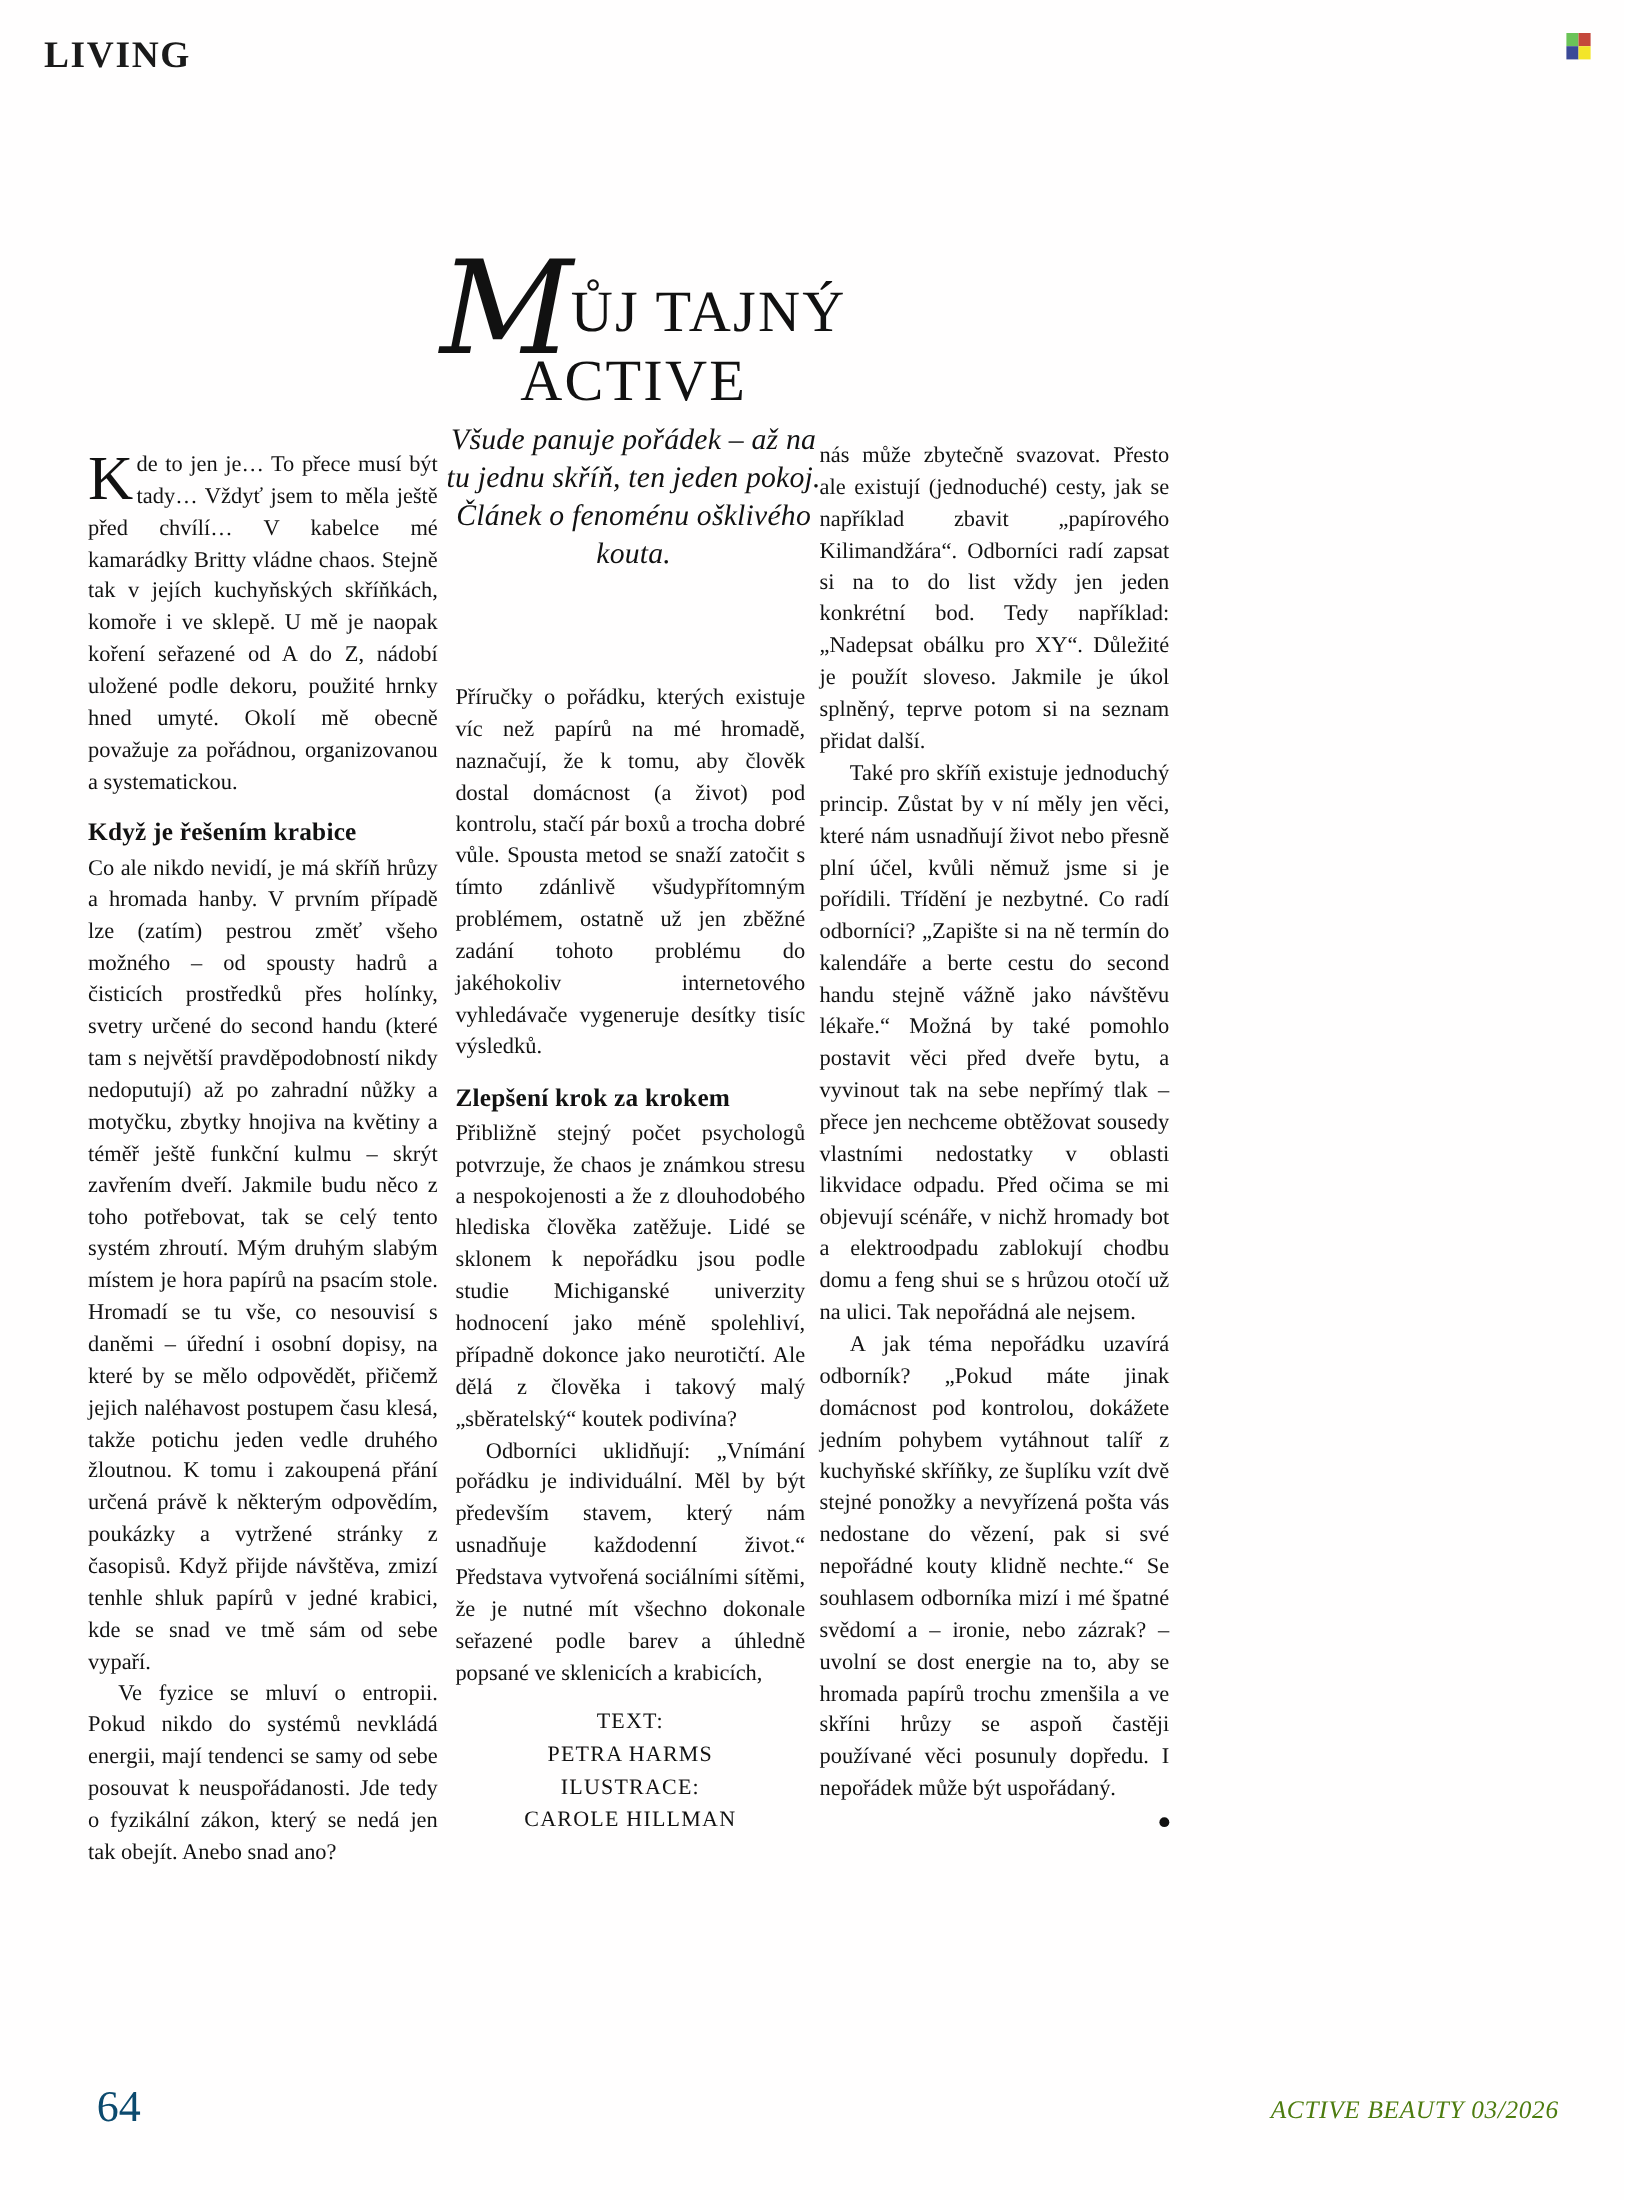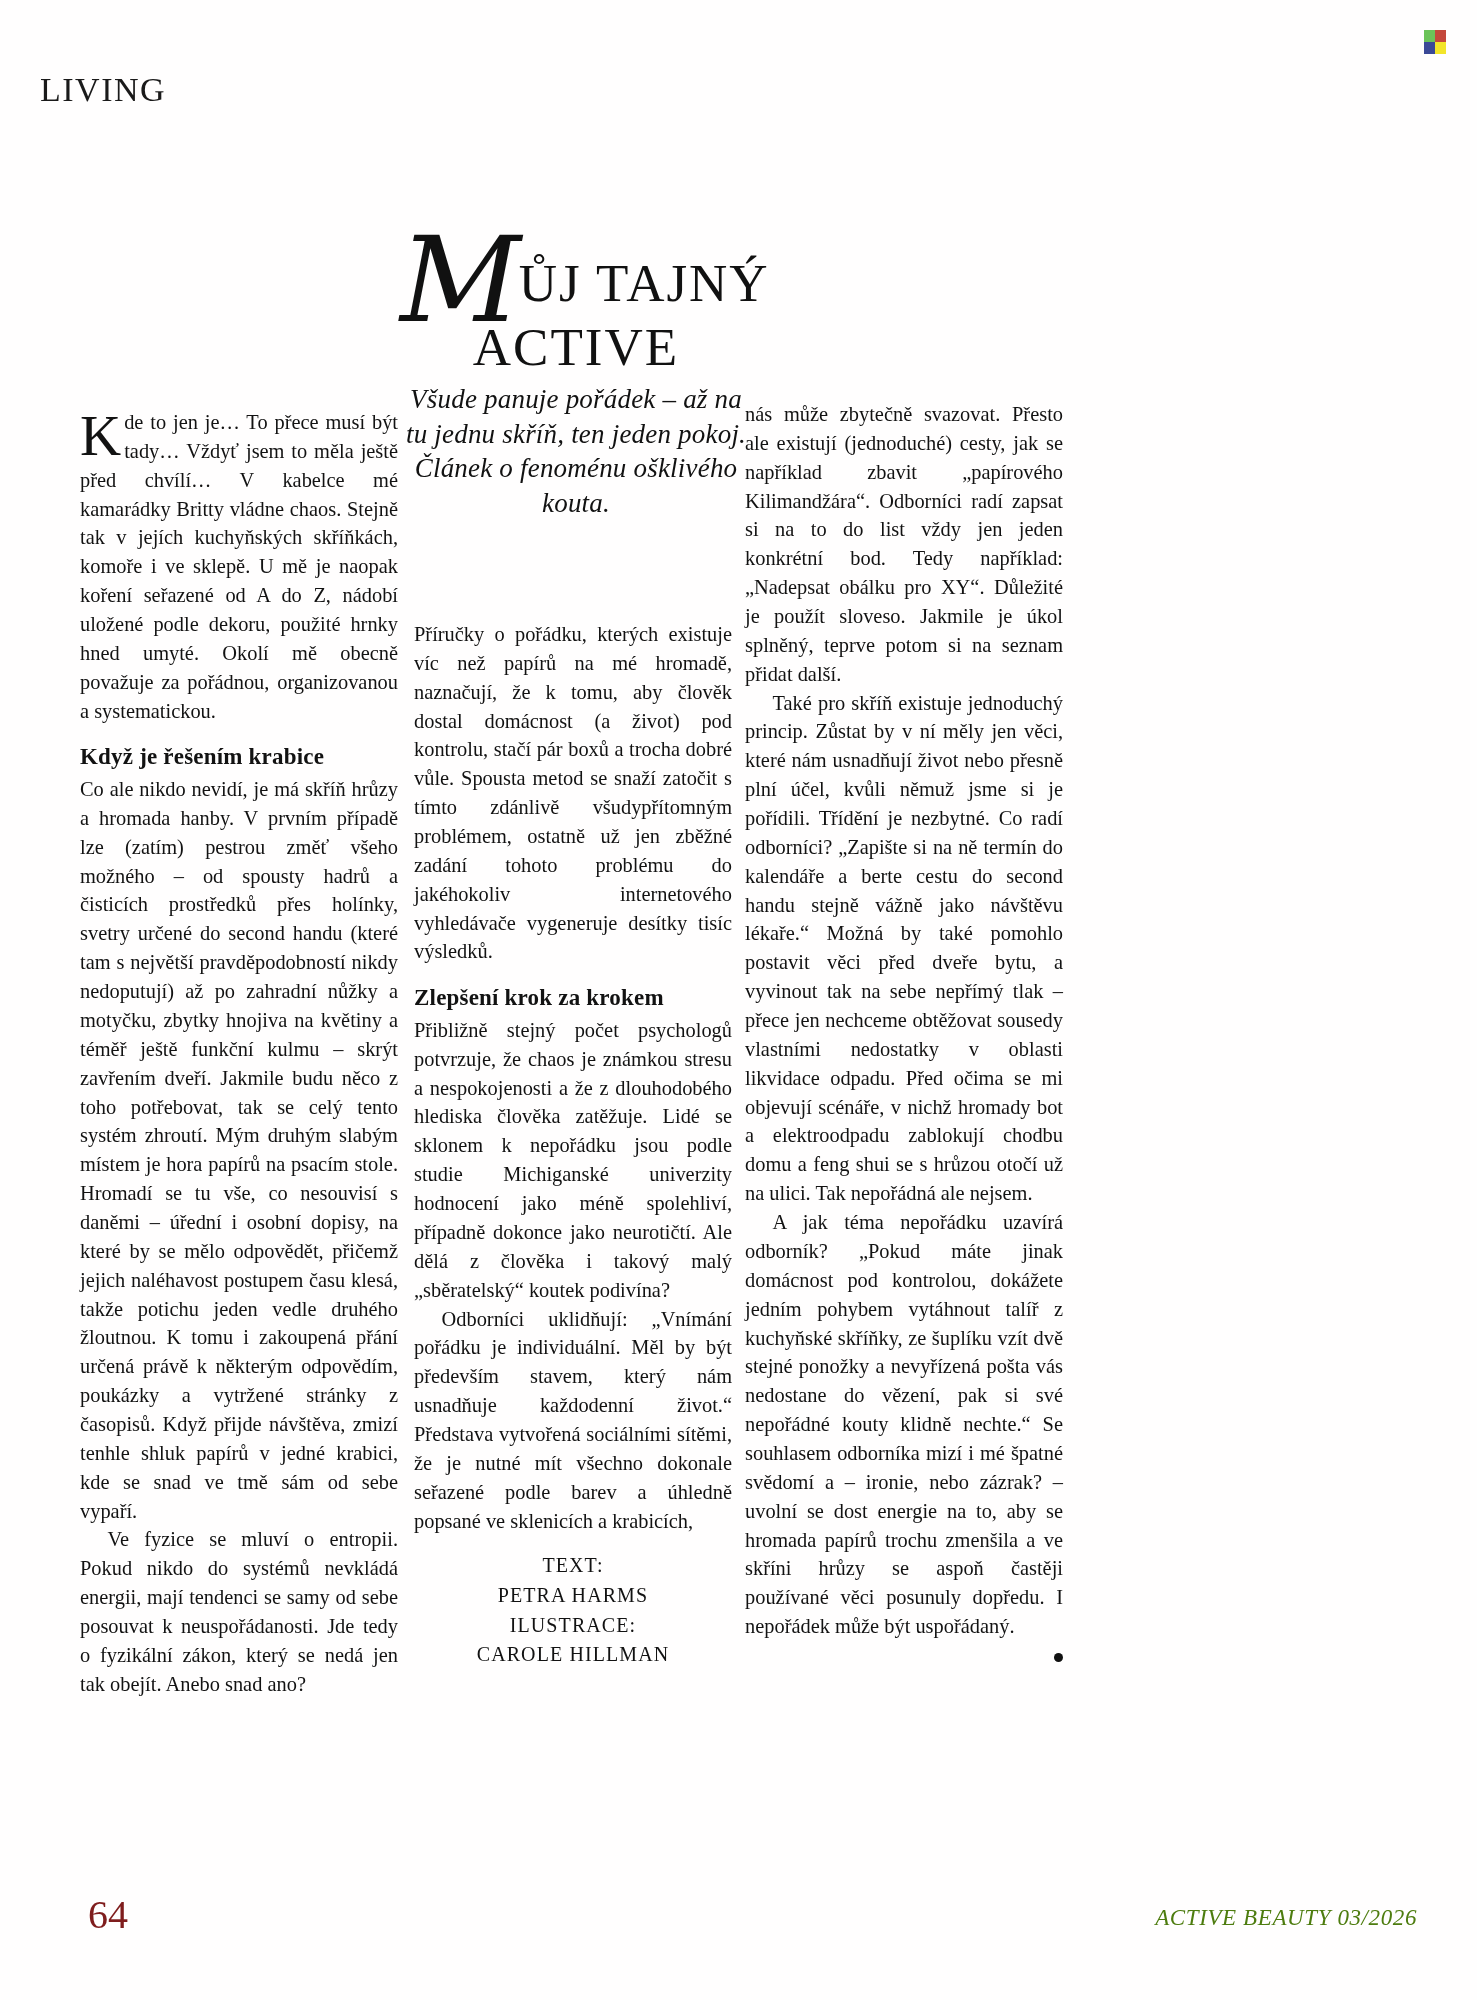--- a/index.html
+++ b/index.html
@@ -23,24 +23,23 @@
     background: #fffefe;
   }
 
   
   .masthead {
     position: absolute;
     left: 40px;
     top: 32px;
     font-size: 34px;
     letter-spacing: 1.5px;
-    font-weight: 400;
+    font-weight: 700;
     color: #1a1a1a;
     font-family: "Liberation Serif", "DejaVu Serif", serif;
-    margin-top: 39px;
   }
 
   
   .reg-mark {
     position: absolute;
     left: 1424px;
     top: 30px;
     width: 22px;
     height: 24px;
     display: grid;
@@ -173,21 +172,21 @@
     text-indent: 0;
     margin-top: 2px;
   }
 
   
   .folio {
     position: absolute;
     left: 88px;
     top: 1891px;
     font-size: 40px;
-    color: #7f1d1d;
+    color: #0c4a6e;
   }
   .footer-right {
     position: absolute;
     right: 60px;
     top: 1905px;
     font-size: 23px;
     letter-spacing: 0.6px;
     color: #4d7c0f;
     white-space: nowrap;
     font-style: italic;

